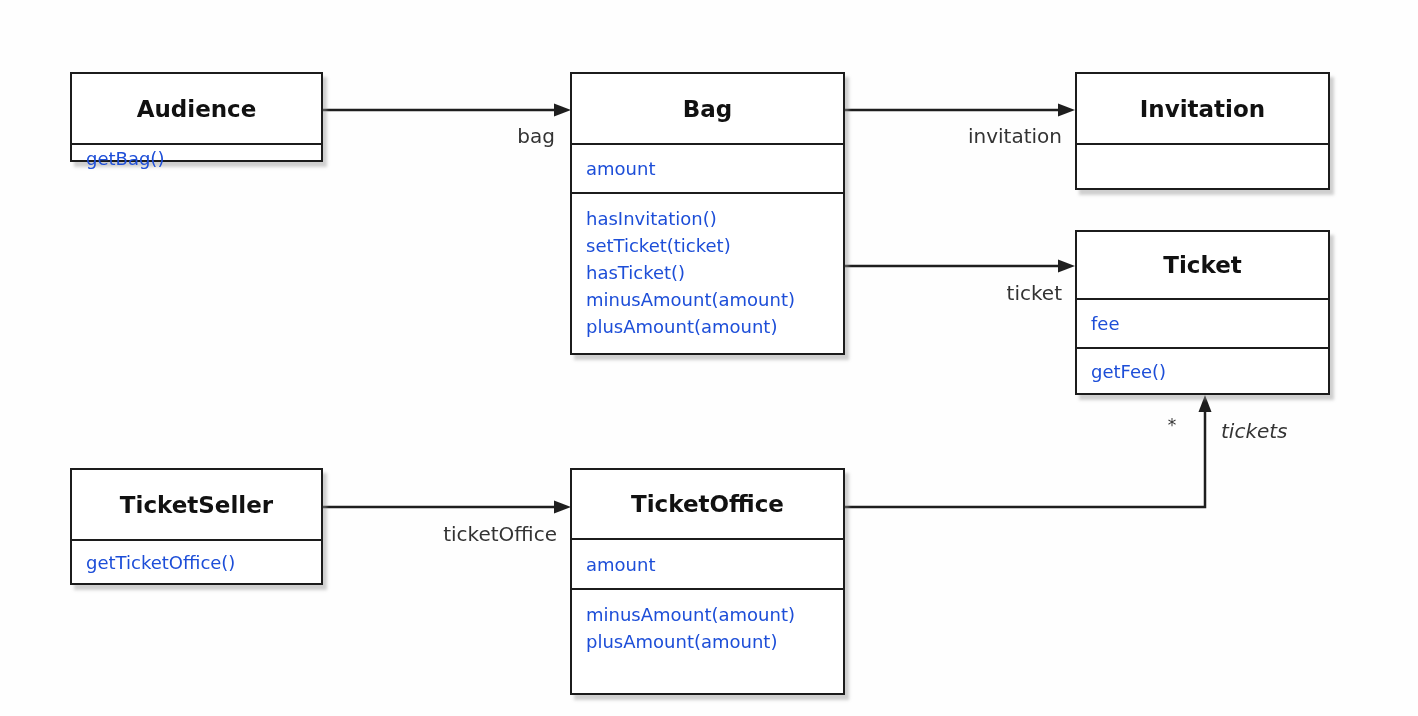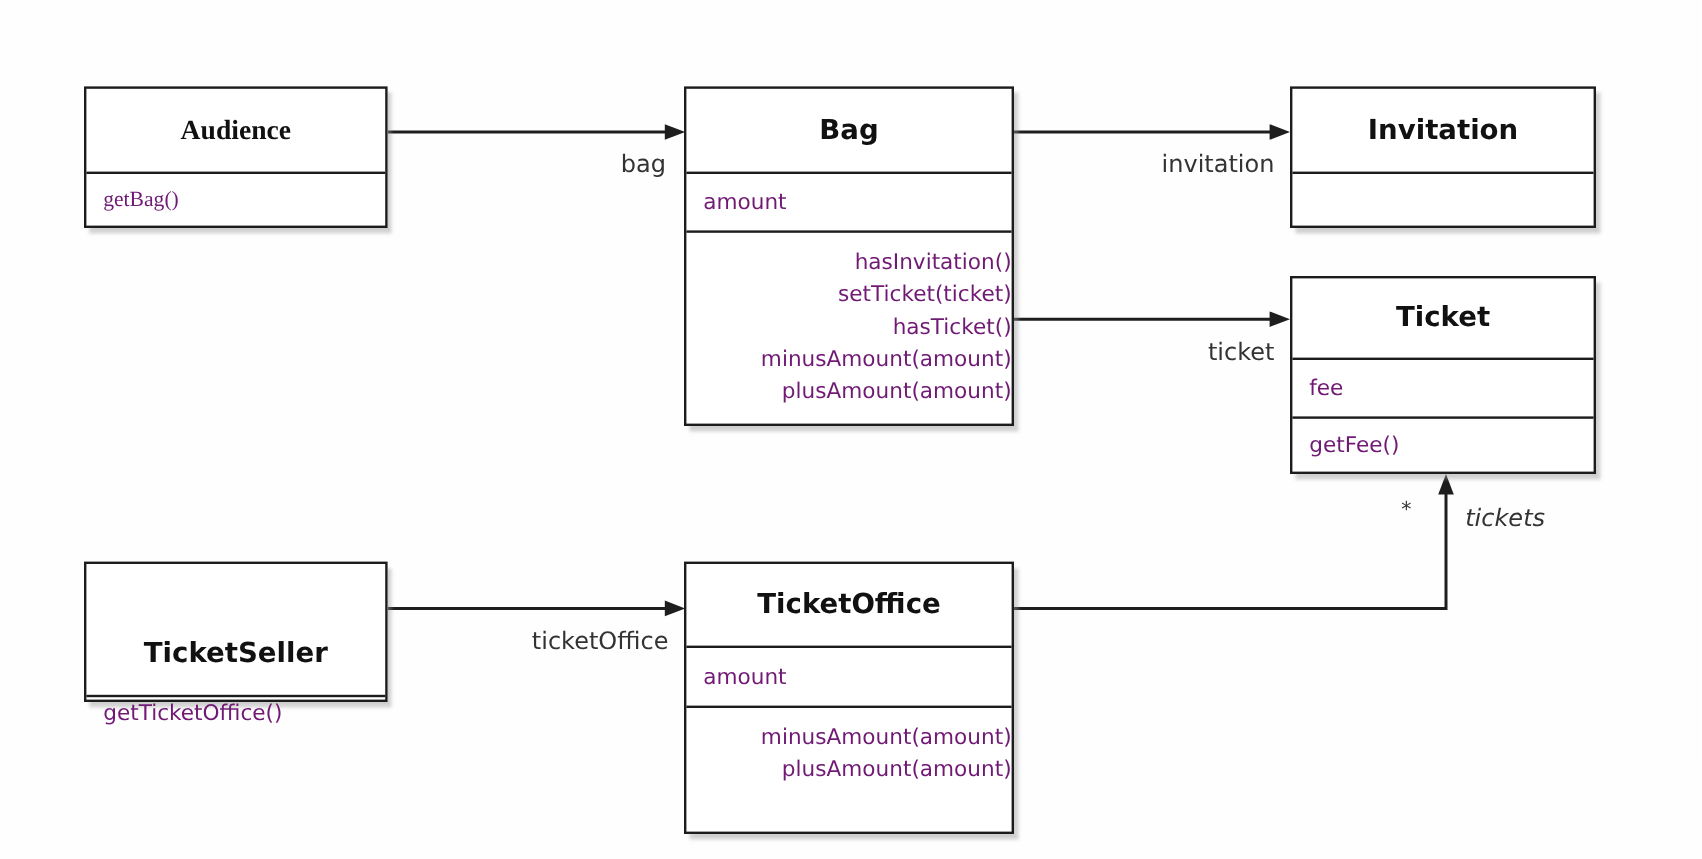--- a/index.html
+++ b/index.html
@@ -39,44 +39,43 @@
     color: #111111;
     border-bottom: 2px solid #1c1c1c;
     flex: 0 0 auto;
   }
   .uml-attrs, .uml-methods {
     display: flex;
     flex-direction: column;
     justify-content: center;
     padding-left: 14px;
     font-size: 18px;
-    color: #701a75;
+    color: #1d4ed8;
     flex: 0 0 auto;
   }
   .uml-attrs.divided { border-bottom: 2px solid #1c1c1c; justify-content: center; }
   .uml-methods.multiline {
     justify-content: flex-start;
     padding-top: 11px;
-    align-items: flex-end;
   }
   .member { line-height: 27px; white-space: nowrap; }
 
   
-  .pos-audience     { left: 70px;   top: 72px;  width: 253px; height: 118px; font-family: Liberation Serif, serif; }
+  .pos-audience     { left: 70px;   top: 72px;  width: 253px; height: 90px; }
   .pos-audience .uml-title { height: 69px; }
   .pos-bag          { left: 570px;  top: 72px;  width: 275px; height: 283px; }
   .pos-bag .uml-title { height: 69px; }
   .pos-bag .uml-attrs { height: 47px; }
   .pos-invitation   { left: 1075px; top: 72px;  width: 255px; height: 118px; }
   .pos-invitation .uml-title { height: 69px; }
   .pos-ticket       { left: 1075px; top: 230px; width: 255px; height: 165px; }
   .pos-ticket .uml-title { height: 66px; }
   .pos-ticket .uml-attrs { height: 47px; }
   .pos-ticketseller { left: 70px;   top: 468px; width: 253px; height: 117px; }
-  .pos-ticketseller .uml-title { height: 69px; margin-top: 40px; }
+  .pos-ticketseller .uml-title { height: 69px; }
   .pos-ticketoffice { left: 570px;  top: 468px; width: 275px; height: 227px; }
   .pos-ticketoffice .uml-title { height: 68px; }
   .pos-ticketoffice .uml-attrs { height: 48px; }
 
   .uml-attrs  { flex-grow: 0; }
   .grow { flex-grow: 1; }
 
   .edge-label {
     position: absolute;
     font-size: 20px;

